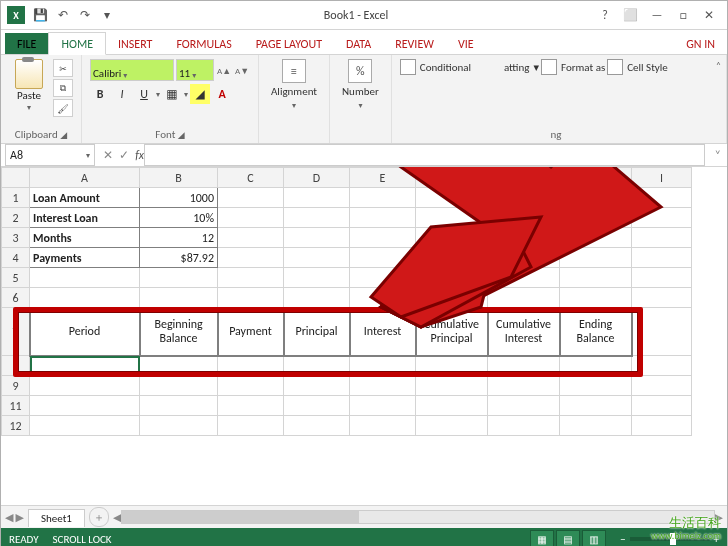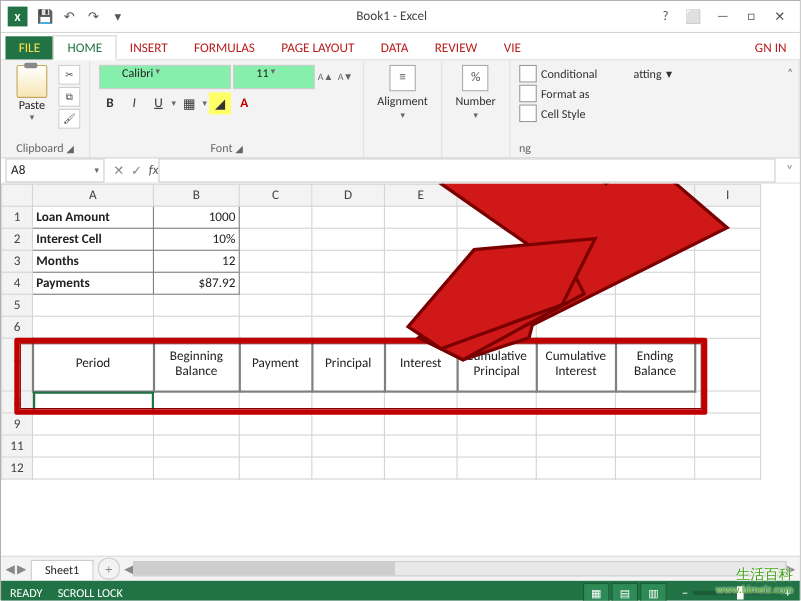--- a/index.html
+++ b/index.html
@@ -6,41 +6,41 @@
 .window{width:728px;height:546px;border:1px solid #b0b0b0;box-sizing:border-box;position:relative;background:#fff}
 .titlebar{height:28px;background:#fff;display:flex;align-items:center;border-bottom:1px solid #d4d4d4;font-size:12px}
 .titlebar .excel-icon{width:18px;height:18px;margin:0 4px;background:#217346;display:inline-flex;align-items:center;justify-content:center;color:#fff;font-weight:bold;font-size:10px}
 .qat{display:flex;align-items:center;gap:2px;padding-left:2px}
 .qat .qat-btn{width:20px;height:20px;display:flex;align-items:center;justify-content:center;border:none;background:none;color:#555;font-size:12px}
 .title-text{flex:1;text-align:center;color:#444}
 .win-controls{display:flex;align-items:center;gap:6px;padding-right:8px;color:#555}
 .win-controls span{width:20px;text-align:center}
 .tabs{height:24px;display:flex;align-items:flex-end;background:#fff;padding-left:4px;border-bottom:1px solid #d4d4d4;font-size:12px}
 .tab{padding:4px 12px 3px;color:#b91c1c;text-transform:uppercase;cursor:pointer}
-.tab.file{background:#217346;color:#fde047}
+.tab.file{background:#217346;color:#000000}
 .tab.active{border:1px solid #d4d4d4;border-bottom:1px solid #fff;margin-bottom:-1px;background:#fff;color:#217346}
 .ribbon{height:88px;background:#f3f3f3;border-bottom:1px solid #d4d4d4;display:flex;position:relative}
 .group{border-right:1px solid #e0e0e0;padding:4px 8px 2px;display:flex;flex-direction:column;justify-content:space-between}
 .group-label{text-align:center;font-size:11px;color:#666;margin-top:2px}
 .group-body{display:flex;align-items:flex-start;gap:4px;flex:1}
 .paste-btn{width:40px;display:flex;flex-direction:column;align-items:center;gap:0;font-size:11px}
 .paste-icon{width:26px;height:28px;background:linear-gradient(#fff,#f7e6b5);border:1px solid #c7a756;border-radius:2px;position:relative}
 .paste-icon::before{content:"";position:absolute;top:-3px;left:6px;width:12px;height:5px;background:#888;border-radius:2px}
 .mini-col{display:flex;flex-direction:column;gap:2px}
 .mini{width:18px;height:16px;border:1px solid #cfcfcf;background:#fff;font-size:9px;display:flex;align-items:center;justify-content:center;color:#444}
 .font-controls{display:flex;flex-direction:column;gap:3px}
 .row1{display:flex;gap:2px;align-items:center}
-.sel{height:20px;border:1px solid #ccc;background:#86efac;font-size:11px;display:flex;align-items:flex-start;padding:0 20px;gap:2px}
+.sel{height:20px;border:1px solid #ccc;background:#bef264;font-size:11px;display:flex;align-items:flex-end;padding:0 2px;gap:2px}
 .sel .dd{font-size:8px;color:#666}
 .binc{width:16px;height:16px;font-size:9px;color:#666;display:flex;align-items:center;justify-content:center}
 .row2{display:flex;gap:2px;align-items:center}
 .fbtn{width:20px;height:20px;display:flex;align-items:center;justify-content:center;font-size:12px;color:#333}
 .big-btn{display:flex;flex-direction:column;align-items:center;gap:2px;font-size:11px;color:#333;padding:0 4px}
 .big-ico{width:22px;height:22px;border:1px solid #aaa;background:#fff;display:flex;align-items:center;justify-content:center;font-size:12px;color:#555}
-.styles-group{display:flex;flex-direction:column;gap:2px;font-size:11px;color:#333}
+.styles-group{display:flex;gap:2px;font-size:11px;color:#333}
 .style-row{display:flex;align-items:center;gap:4px}
 .style-ico{width:14px;height:14px;border:1px solid #999;background:#fff;display:inline-block}
 .namebox-row{height:22px;border-bottom:1px solid #d4d4d4;display:flex;align-items:center;background:#fff}
 .namebox{width:80px;height:20px;border:1px solid #ccc;margin-left:4px;display:flex;align-items:center;padding:0 4px;font-size:12px;gap:4px}
 .namebox .dd{font-size:8px;color:#666;margin-left:auto}
 .fx-controls{display:flex;align-items:center;gap:6px;margin-left:8px;color:#888}
 .fx-controls .fx{font-style:italic;font-size:12px;color:#555}
 .formula-bar{flex:1;height:20px;border:1px solid #ccc;margin:0 4px 0 0;background:#fff}
 .sheet-area{position:relative;height:calc(100% - 28px - 24px - 88px - 22px - 22px - 22px);overflow:hidden;background:#fff}
 .grid{border-collapse:collapse;table-layout:fixed}
@@ -194,21 +194,21 @@
           <div class="style-row">
               <span class="style-ico"></span>
               <span>Format as</span>
             </div>
           <div class="style-row">
               <span class="style-ico"></span>
               <span>Cell Style</span>
             </div>
         </div>
       </div>
-      <div class="group-label" style="text-align:left;padding-right:6px">ng</div>
+      <div class="group-label" style="text-align:center;padding-right:6px">ng</div>
     </div>
   </div>
 
   <div class="namebox-row">
     <div class="namebox">
         <span>A8</span>
         <span class="dd">▾</span>
       </div>
     <div class="fx-controls">
       <span>✕</span>
@@ -255,21 +255,21 @@
             <td></td>
             <td></td>
             <td></td>
             <td></td>
             <td></td>
             <td></td>
             <td></td>
           </tr>
         <tr>
             <th>2</th>
-            <td class="data-cell bold">Interest Cell</td>
+            <td class="data-cell bold">Interest Loan</td>
             <td class="data-cell right">10%</td>
             <td></td>
             <td></td>
             <td></td>
             <td></td>
             <td></td>
             <td></td>
             <td></td>
           </tr>
         <tr>

